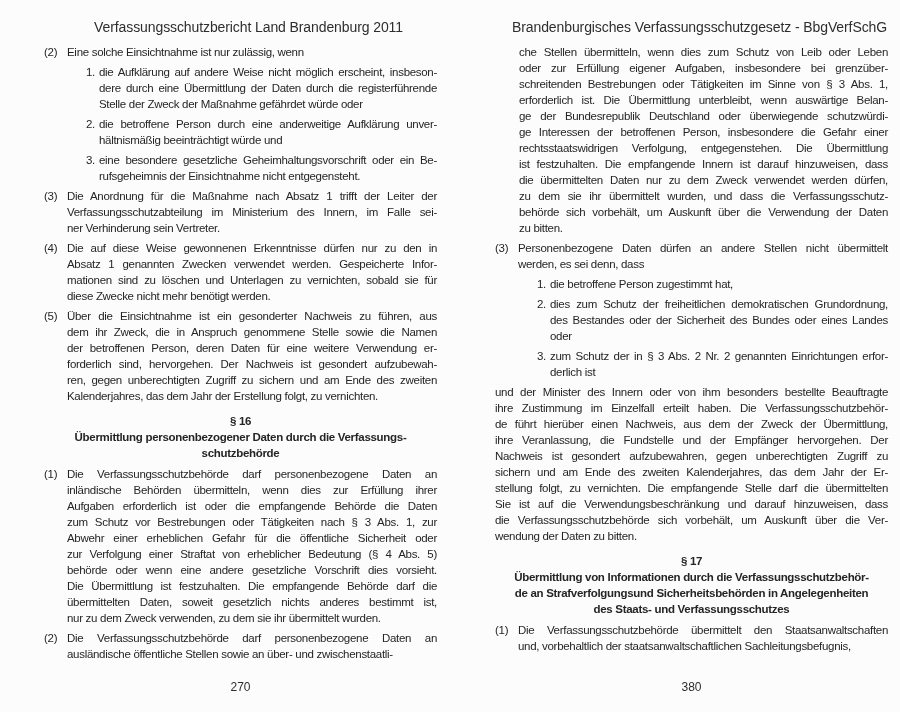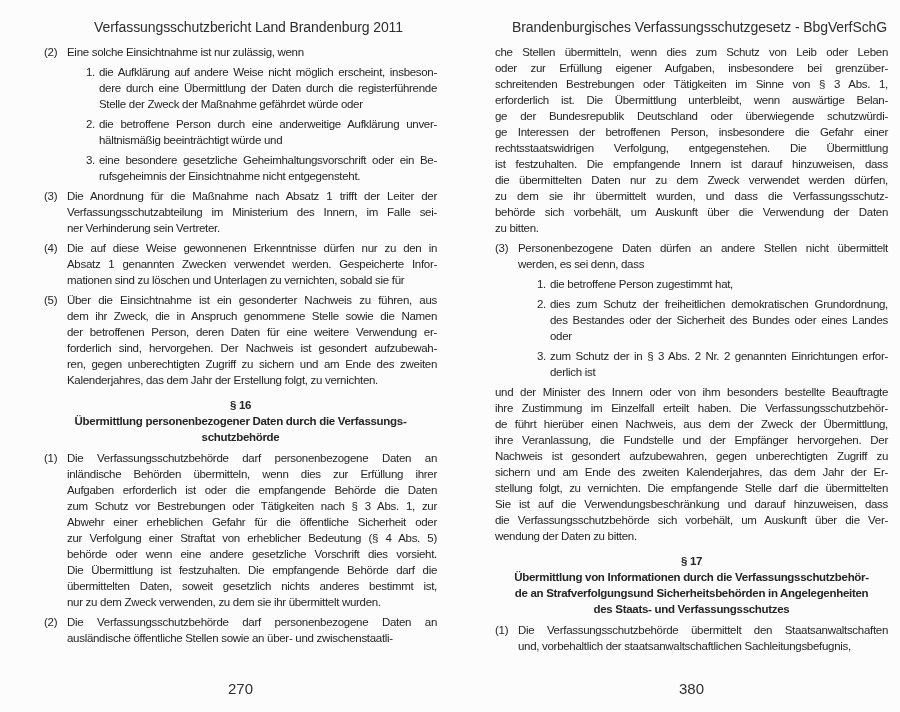--- a/index.html
+++ b/index.html
@@ -24,34 +24,34 @@
     font-size: 11.5px; line-height: 16px; letter-spacing: -0.3px;
   }
   .block { margin-top: 4px; }
   .block:first-child { margin-top: 0; }
   .numbered { display: flex; }
   .numbered > .num { flex: 0 0 23px; width: 23px; }
   .numbered > .txt { flex: 1 1 auto; min-width: 0; }
   .subitem { display: flex; margin-left: 42px; }
   .subitem > .num { flex: 0 0 13px; width: 13px; }
   .subitem > .txt { flex: 1 1 auto; min-width: 0; }
-  .plain-indent { }
+  .plain-indent { margin-left: 24px; }
   .flush { margin-left: 0; }
   .heading { font-weight: bold; margin-top: 9px; margin-bottom: 5px; }
   .ln {
     text-align: justify;
     text-align-last: justify;
     white-space: nowrap;
   }
   .ln:last-child { text-align-last: left; }
   .heading .ln { text-align: right; text-align-last: center; }
   .heading .ln:last-child { text-align-last: center; }
   .pageno {
     position: absolute; top: 680px; left: 0; width: 100%;
-    text-align: center; font-size: 15px; color: #2e2e2e;
+    text-align: center; font-size: 12px; color: #2e2e2e;
   }
 </style>
 </head>
 <body>
 
 <div class="spread">
 
   <div class="page page-left">
     <div class="running-header">Verfassungsschutzbericht Land Brandenburg 2011</div>
     <div class="content">
@@ -96,20 +96,21 @@
             <div class="ln">ner Verhinderung sein Vertreter.</div>
           </div>
       </div>
 
       <div class="block numbered">
         <span class="num">(4)</span>
         <div class="txt">
             <div class="ln">Die auf diese Weise gewonnenen Erkenntnisse dürfen nur zu den in</div>
             <div class="ln">Absatz 1 genannten Zwecken verwendet werden. Gespeicherte Infor-</div>
             <div class="ln">mationen sind zu löschen und Unterlagen zu vernichten, sobald sie für</div>
+            <div class="ln">diese Zwecke nicht mehr benötigt werden.</div>
           </div>
       </div>
 
       <div class="block numbered">
         <span class="num">(5)</span>
         <div class="txt">
             <div class="ln">Über die Einsichtnahme ist ein gesonderter Nachweis zu führen, aus</div>
             <div class="ln">dem ihr Zweck, die in Anspruch genommene Stelle sowie die Namen</div>
             <div class="ln">der betroffenen Person, deren Daten für eine weitere Verwendung er-</div>
             <div class="ln">forderlich sind, hervorgehen. Der Nachweis ist gesondert aufzubewah-</div>

